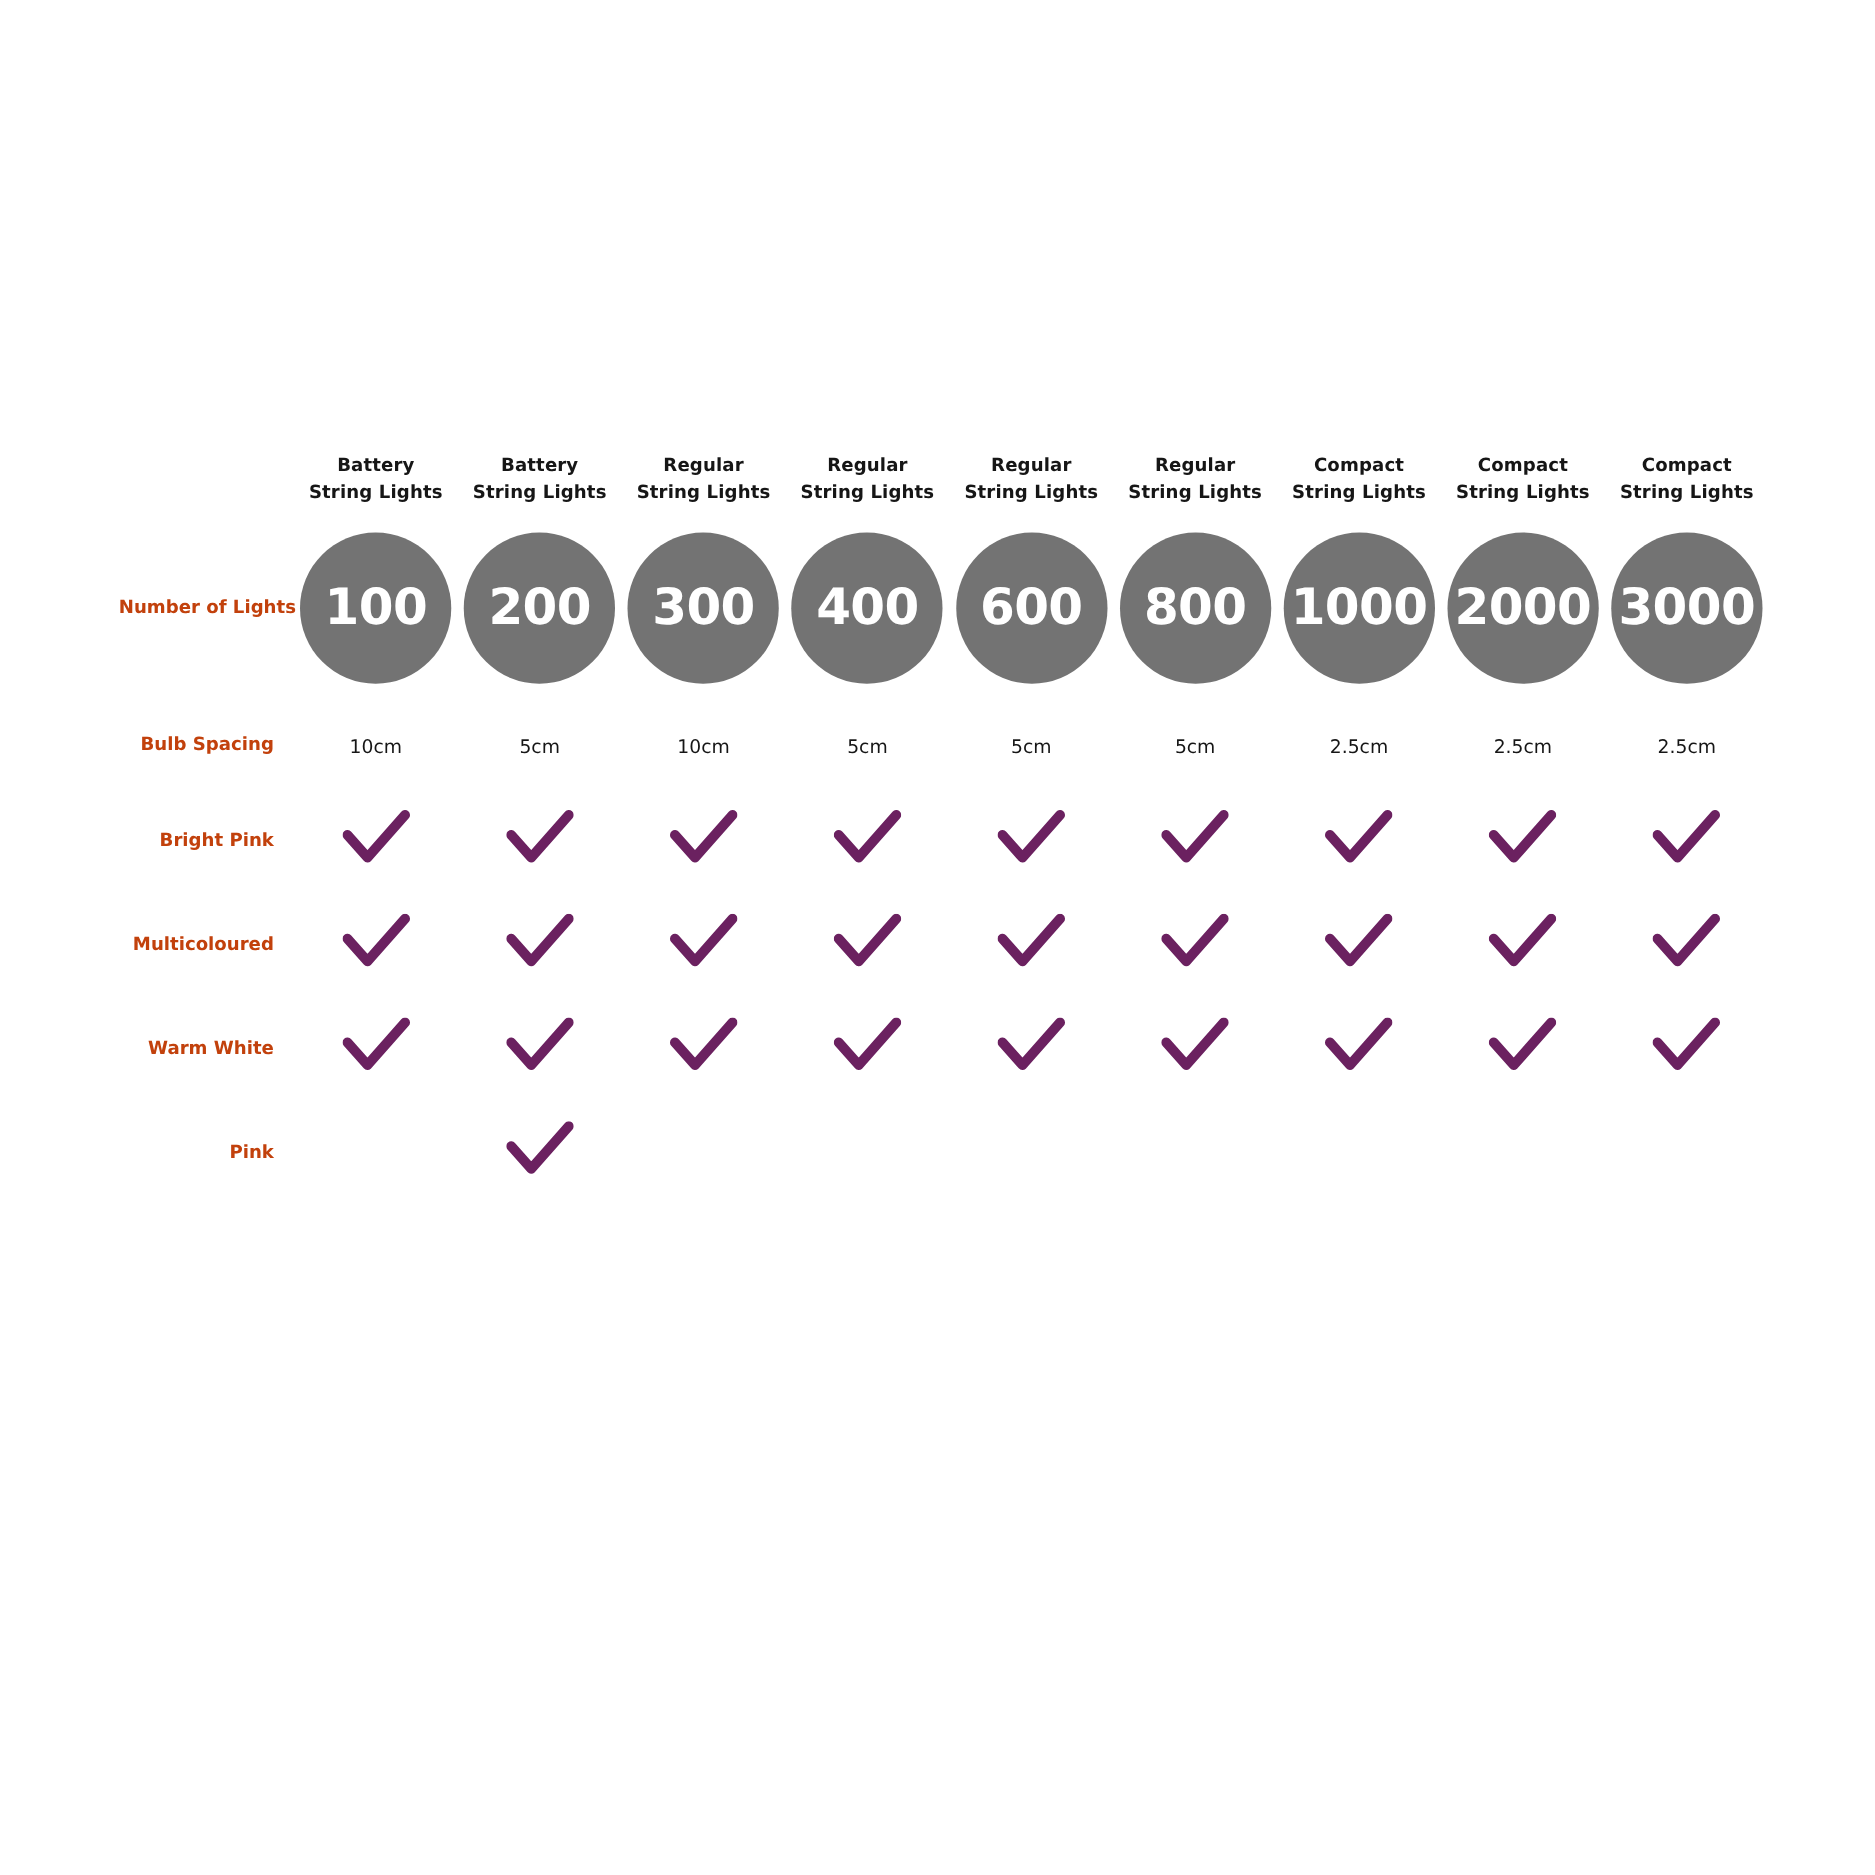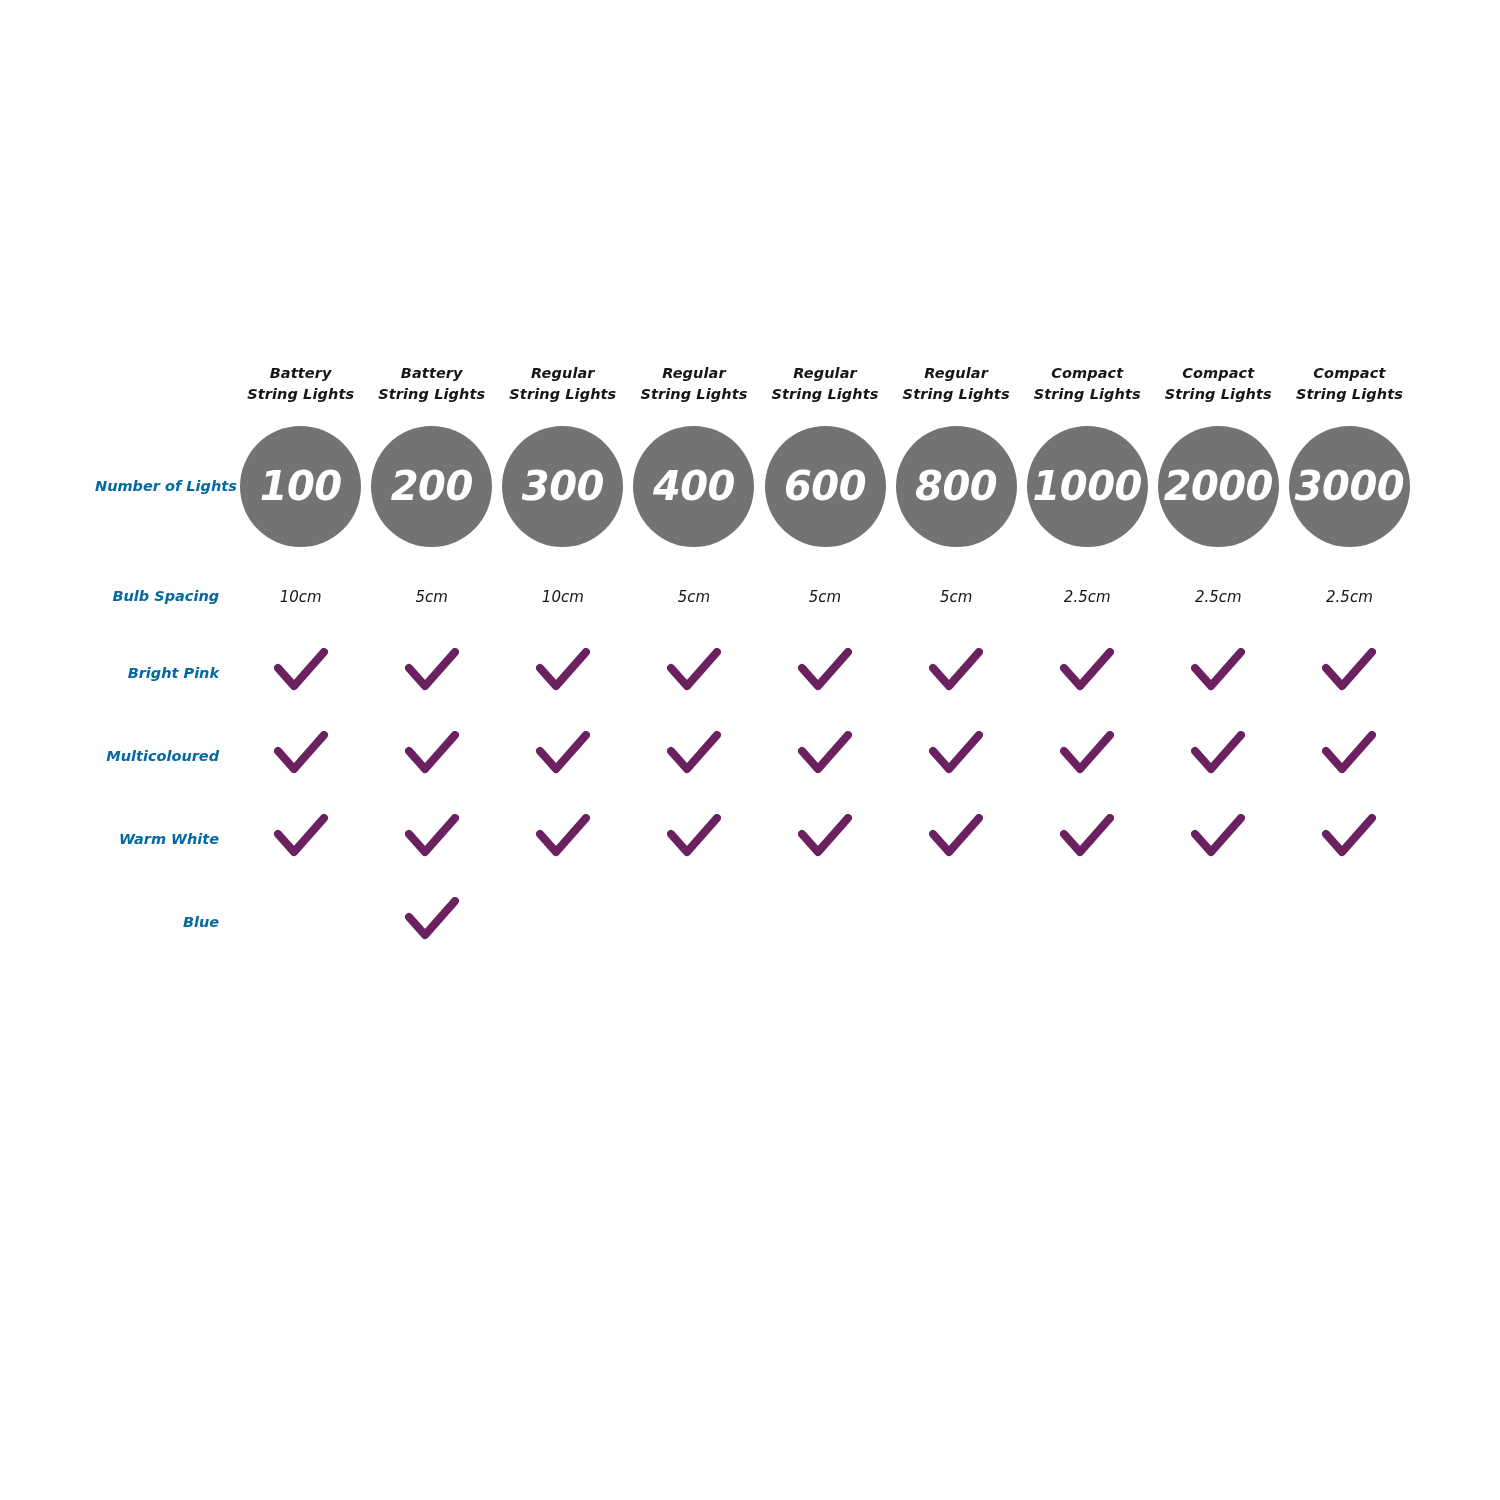--- a/index.html
+++ b/index.html
@@ -12,21 +12,20 @@
     height: 1500px;
     font-family: "DejaVu Sans", sans-serif;
     color: #1a1a1a;
     overflow: hidden;
   }
 
   .board {
     position: relative;
     width: 1500px;
     height: 1052px;
-    font-style: italic;
   }
 
   .grid {
     position: absolute;
     left: 95px;
     top: 345px;
     width: 1320px;
   }
 
   table.matrix {
@@ -59,21 +58,21 @@
     color: #161616;
     white-space: nowrap;
   }
 
   
   .row-label {
     text-align: right;
     padding-right: 16px;
     font-size: 14.5px;
     font-weight: 700;
-    color: #0369a1;
+    color: #c2410c;
     white-space: nowrap;
   }
 
   
   .circles-row td { height: 150px; }
   .circle {
     width: 121px;
     height: 121px;
     border-radius: 50%;
     background: #737373;
@@ -281,21 +280,21 @@
         <td><span class="tick"><svg viewBox="0 0 54 46" xmlns="http://www.w3.org/2000/svg">
                   <path d="M4 20 L20 38 L50 4" fill="none" stroke="#6B2160" stroke-width="8" stroke-linecap="round" stroke-linejoin="round"></path>
                 </svg></span></td>
         <td><span class="tick"><svg viewBox="0 0 54 46" xmlns="http://www.w3.org/2000/svg">
                   <path d="M4 20 L20 38 L50 4" fill="none" stroke="#6B2160" stroke-width="8" stroke-linecap="round" stroke-linejoin="round"></path>
                 </svg></span></td>
       </tr>
 
 
       <tr class="tick-row">
-        <td class="row-label">Blue</td>
+        <td class="row-label">Pink</td>
         <td><span class="tick-empty"></span></td>
         <td><span class="tick"><svg viewBox="0 0 54 46" xmlns="http://www.w3.org/2000/svg">
                   <path d="M4 20 L20 38 L50 4" fill="none" stroke="#6B2160" stroke-width="8" stroke-linecap="round" stroke-linejoin="round"></path>
                 </svg></span></td>
         <td><span class="tick-empty"></span></td>
         <td><span class="tick-empty"></span></td>
         <td><span class="tick-empty"></span></td>
         <td><span class="tick-empty"></span></td>
         <td><span class="tick-empty"></span></td>
         <td><span class="tick-empty"></span></td>

